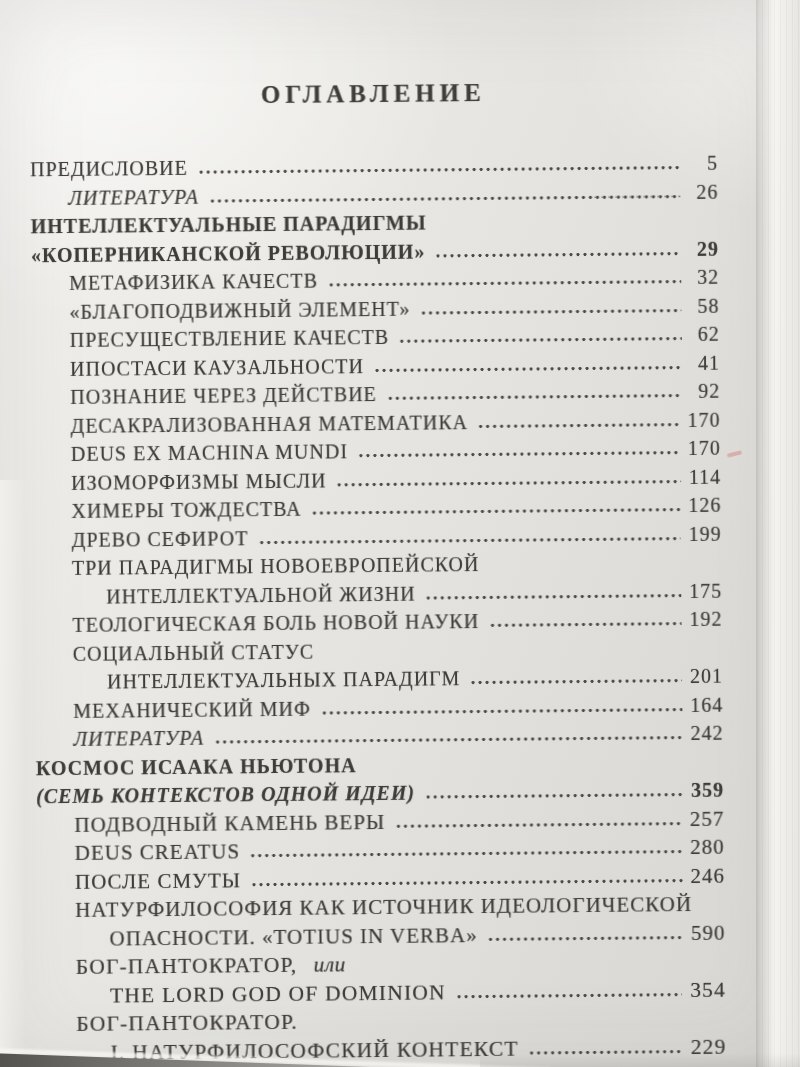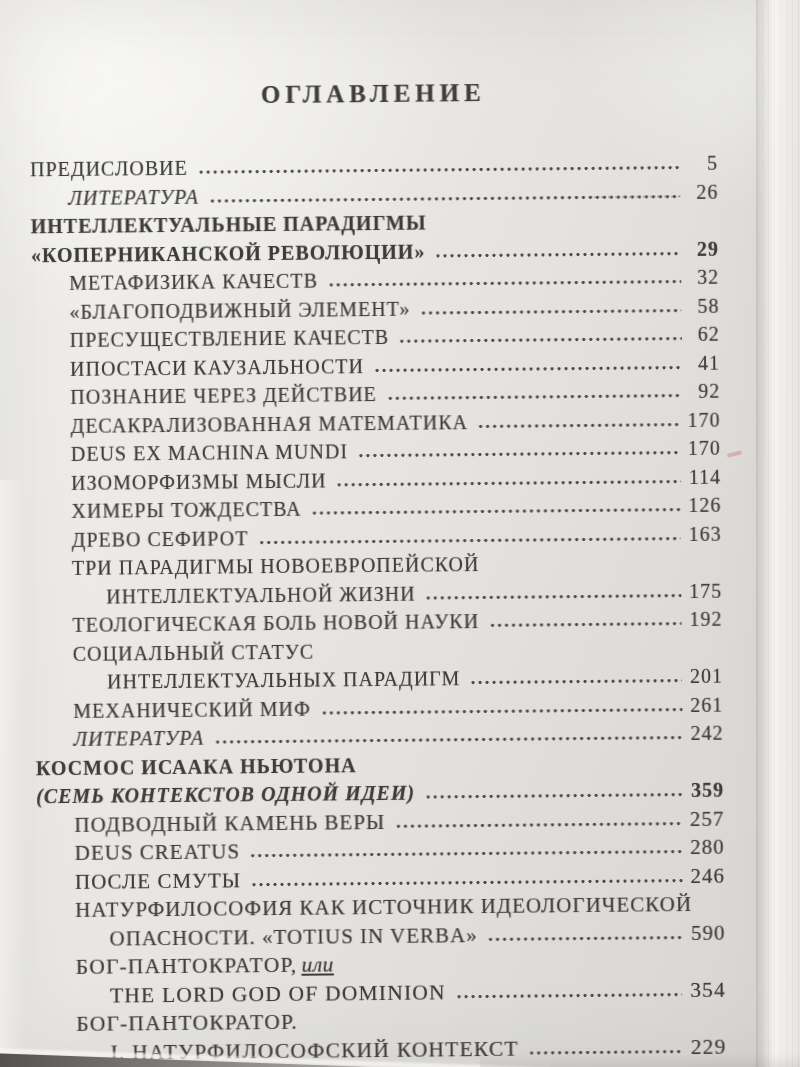--- a/index.html
+++ b/index.html
@@ -113,21 +113,21 @@
   }
   .toc-row:nth-child(-n+2) { filter: blur(0.2px); }
   .toc-row:nth-child(n+24) { font-size: 21px; }
   .toc-row:nth-child(n+27) { filter: blur(0.3px); }
   .toc-row:nth-child(n+29) { font-size: 21.5px; letter-spacing: 1.2px; }
   .ind0 { margin-left: 0; }
   .ind1 { margin-left: 38px; }
   .ind2 { margin-left: 72px; }
   .bold   { font-weight: bold; }
   .italic { font-style: italic; }
-  .entry-suffix { font-style: italic; margin-left: 4px; letter-spacing: 0.5px; text-decoration: underline; }
+  .entry-suffix { font-style: italic; margin-left: 16px; letter-spacing: 0.5px; }
   .leader {
     flex: 1 1 auto;
     display: inline-block;
     min-width: 18px;
     height: 6px;
     margin: 0 8px 0 11px;
     background-image: radial-gradient(circle at 2px 3.4px, #4d4a47 1.3px, rgba(0,0,0,0) 1.9px);
     background-size: 7px 6px;
     background-repeat: repeat-x;
     background-position: left bottom;
@@ -224,21 +224,21 @@
         <div class="toc-row ind1">
     <span class="entry-text">ХИМЕРЫ ТОЖДЕСТВА</span>
 
     <span class="leader"></span>
     <span class="entry-page">126</span>
   </div>
         <div class="toc-row ind1">
     <span class="entry-text">ДРЕВО СЕФИРОТ</span>
 
     <span class="leader"></span>
-    <span class="entry-page">163</span>
+    <span class="entry-page">199</span>
   </div>
         <div class="toc-row ind1">
     <span class="entry-text">ТРИ ПАРАДИГМЫ НОВОЕВРОПЕЙСКОЙ</span>
 
   </div>
         <div class="toc-row ind2">
     <span class="entry-text">ИНТЕЛЛЕКТУАЛЬНОЙ ЖИЗНИ</span>
 
     <span class="leader"></span>
     <span class="entry-page">175</span>
@@ -256,21 +256,21 @@
         <div class="toc-row ind2">
     <span class="entry-text">ИНТЕЛЛЕКТУАЛЬНЫХ ПАРАДИГМ</span>
 
     <span class="leader"></span>
     <span class="entry-page">201</span>
   </div>
         <div class="toc-row ind1">
     <span class="entry-text">МЕХАНИЧЕСКИЙ МИФ</span>
 
     <span class="leader"></span>
-    <span class="entry-page">261</span>
+    <span class="entry-page">164</span>
   </div>
         <div class="toc-row ind1 italic">
     <span class="entry-text">ЛИТЕРАТУРА</span>
 
     <span class="leader"></span>
     <span class="entry-page">242</span>
   </div>
         <div class="toc-row ind0 bold">
     <span class="entry-text">КОСМОС ИСААКА НЬЮТОНА</span>
 

